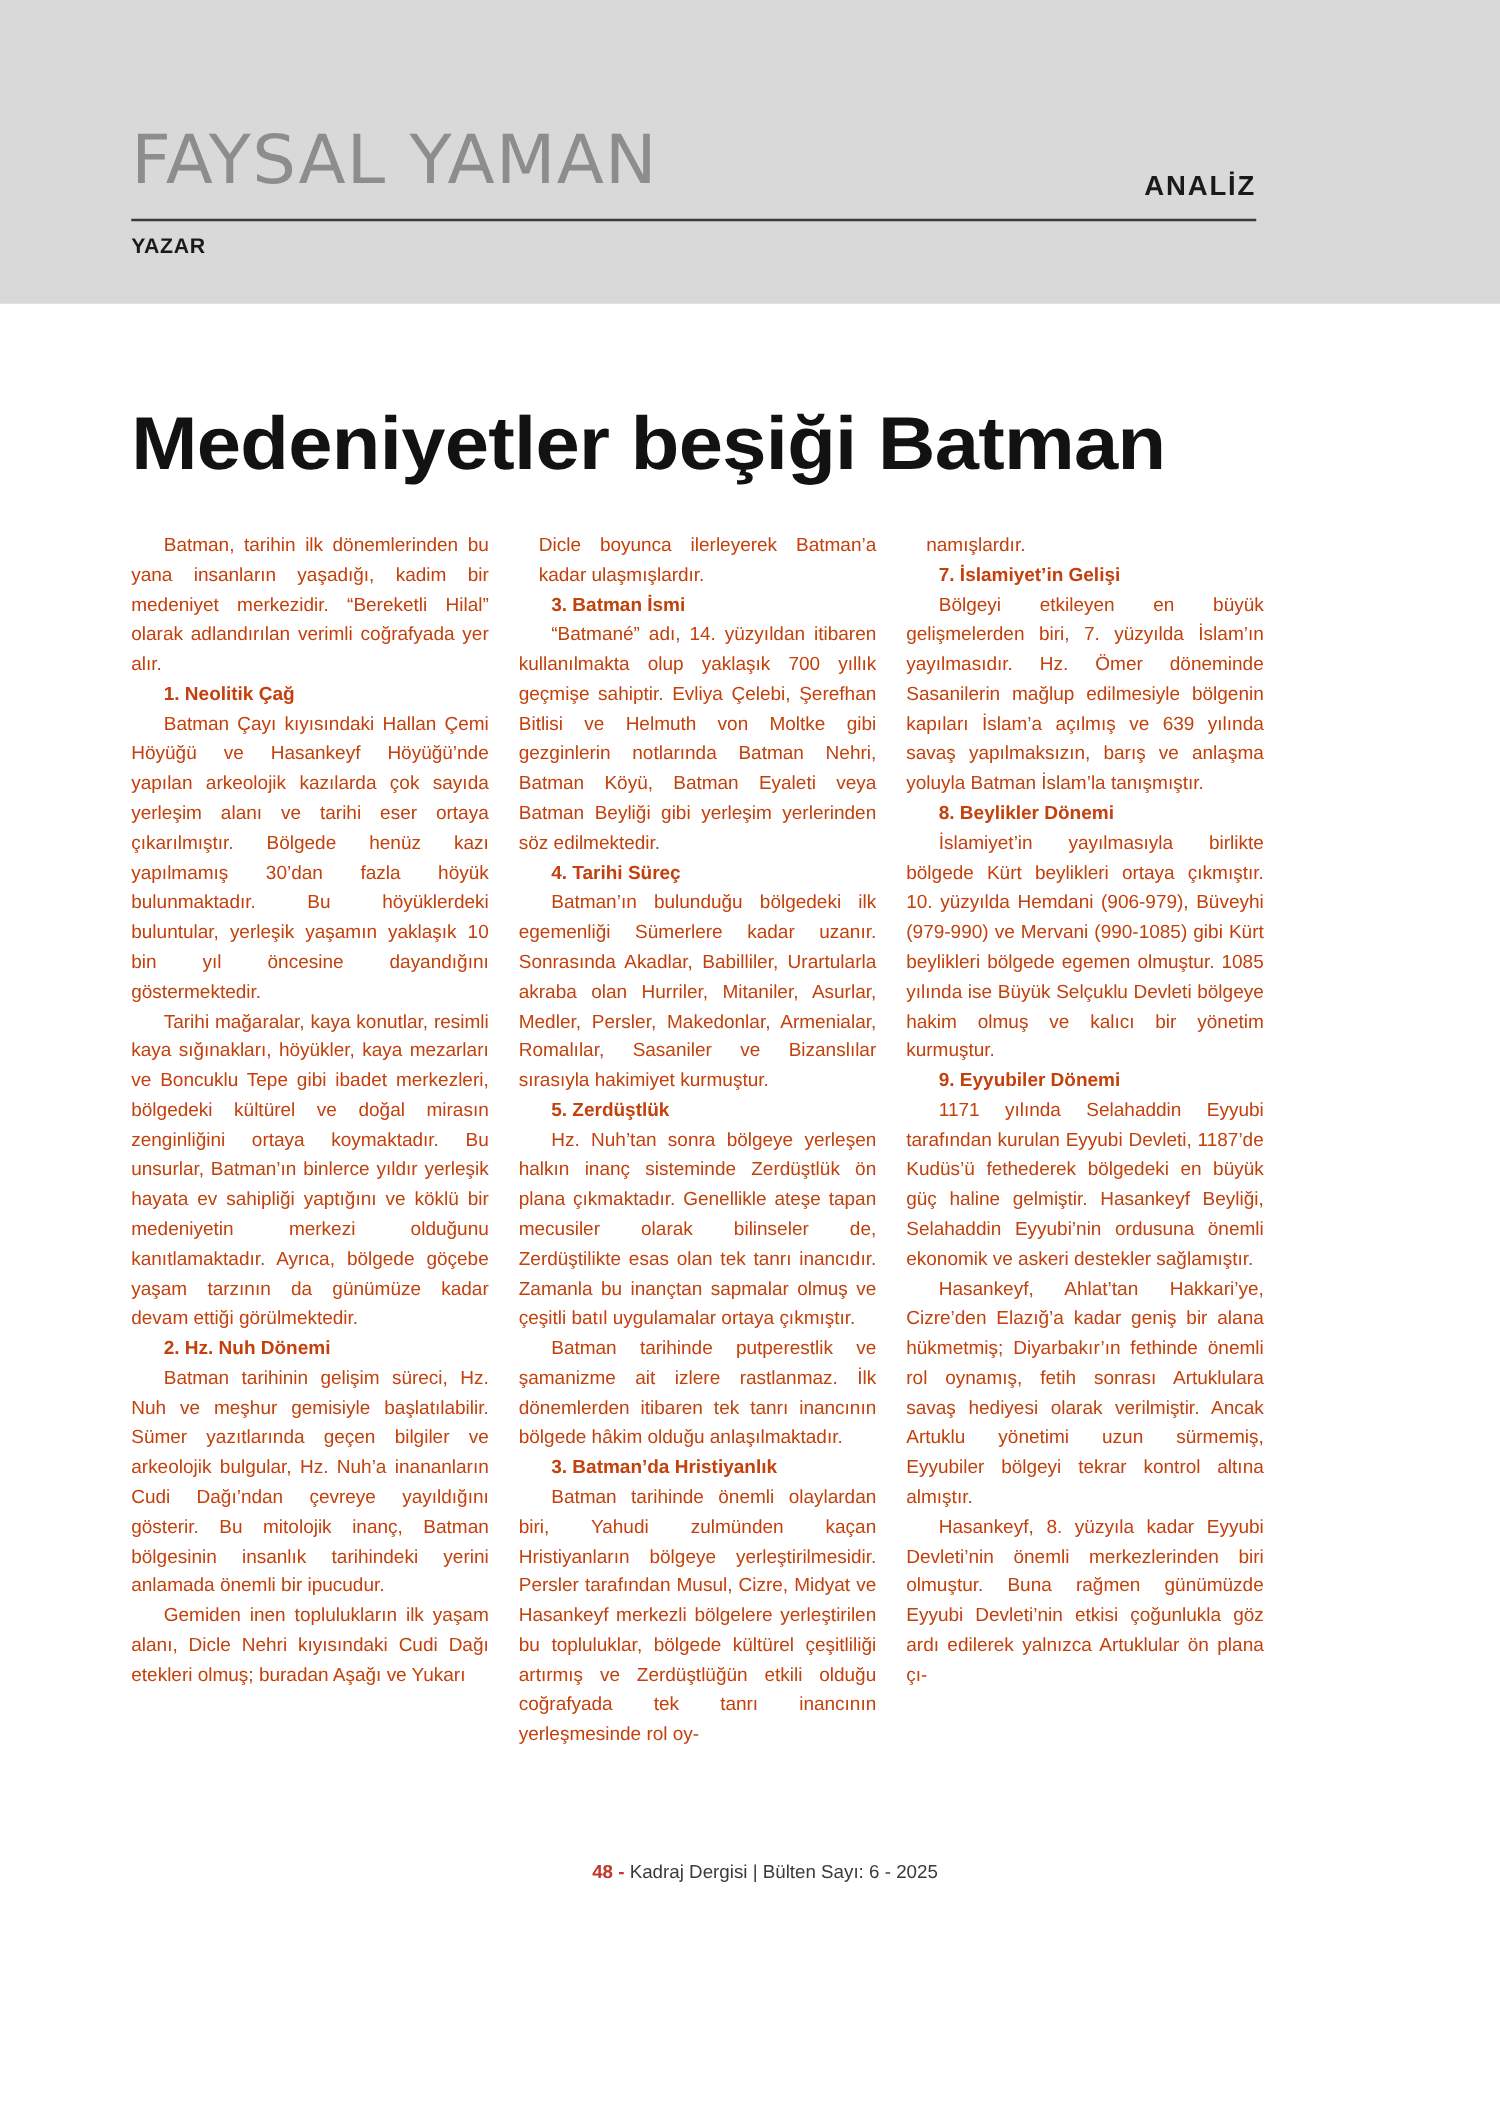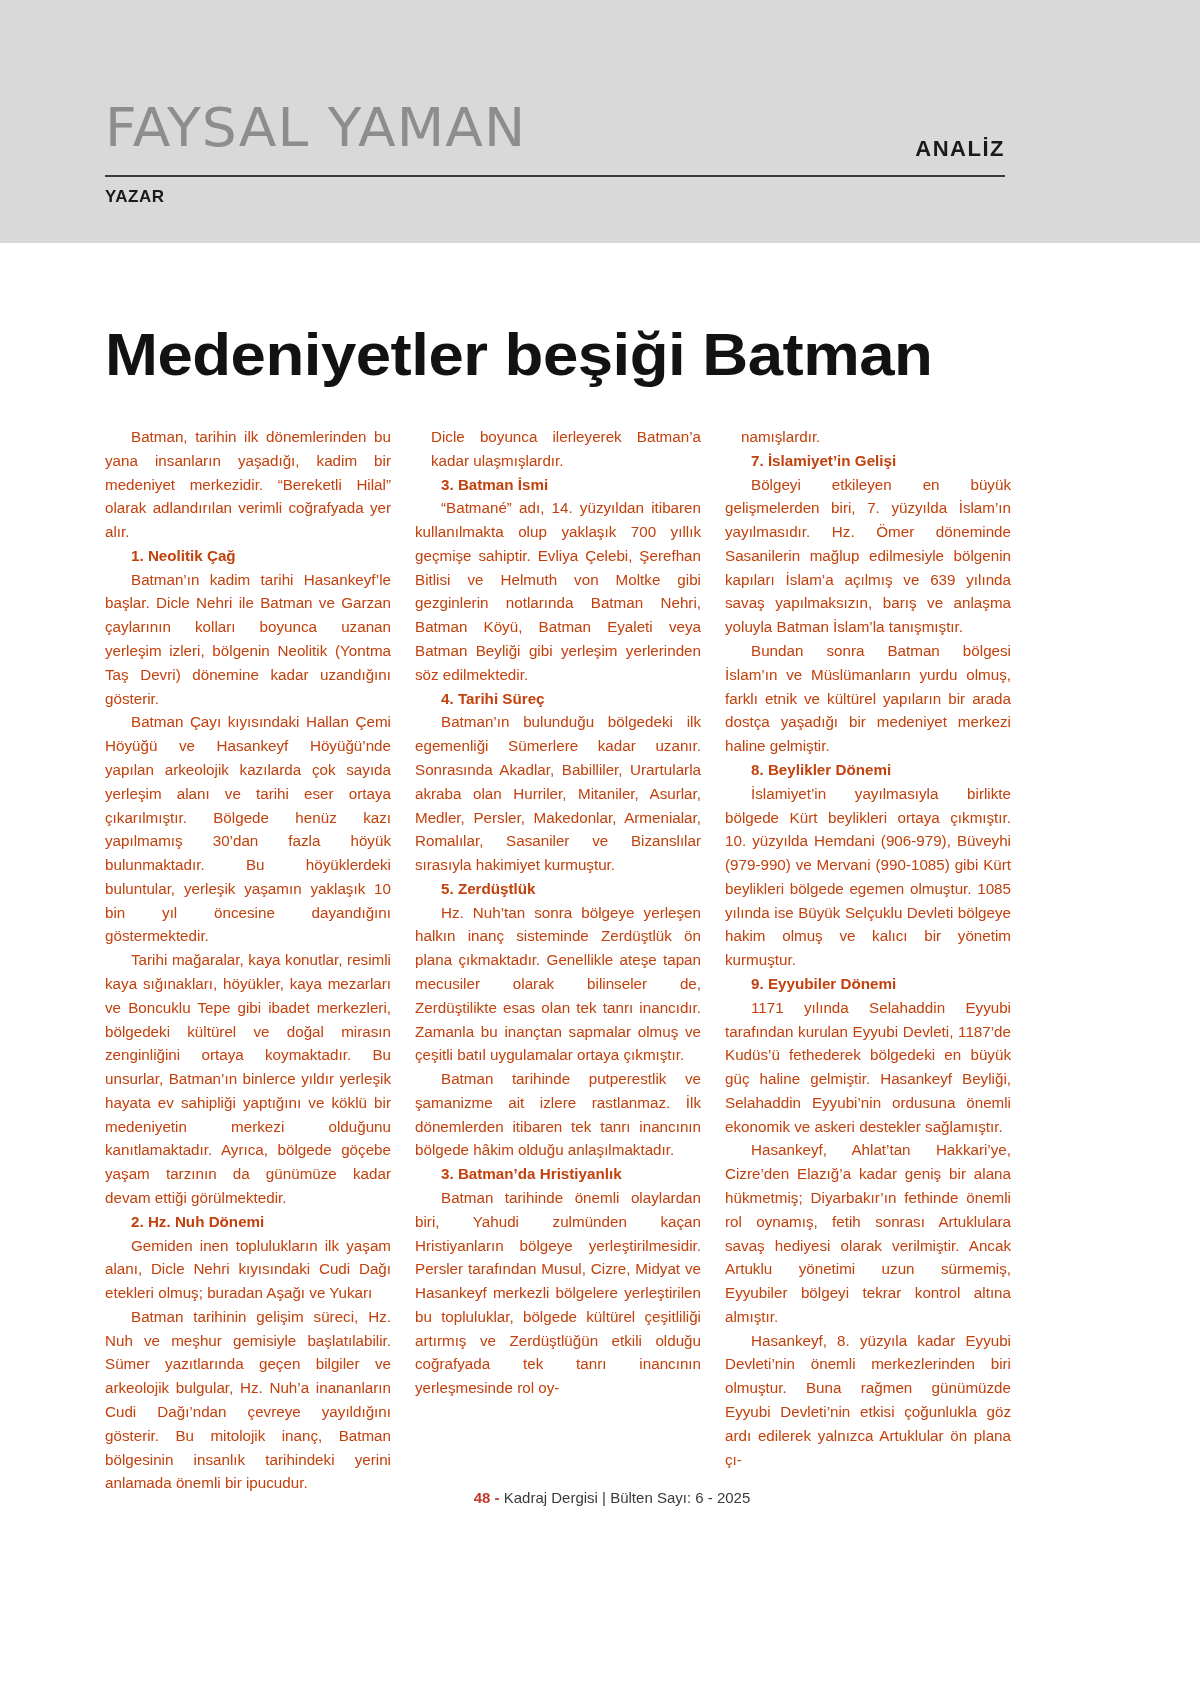--- a/index.html
+++ b/index.html
@@ -149,44 +149,42 @@
     <div class="author-role">YAZAR</div>
   </div>
 </div>
 
 <h1 class="article-title">Medeniyetler beşiği Batman</h1>
 
 <div class="columns">
   <div class="col" id="col0">
       <p class="indent">Batman, tarihin ilk dönemlerinden bu yana insanların yaşadığı, kadim bir medeniyet merkezidir. “Bereketli Hilal” olarak adlandırılan verimli coğrafyada yer alır.</p>
       <p class="sub">1. Neolitik Çağ</p>
-      <p class="indent">Batman’ın kadim tarihi Hasankeyf’le başlar. Dicle Nehri ile Batman ve Garzan çaylarının kolları boyunca uzanan yerleşim izleri, bölgenin Neolitik (Yontma Taş Devri) dönemine kadar uzandığını gösterir.</p>
       <p class="indent">Batman Çayı kıyısındaki Hallan Çemi Höyüğü ve Hasankeyf Höyüğü’nde yapılan arkeolojik kazılarda çok sayıda yerleşim alanı ve tarihi eser ortaya çıkarılmıştır. Bölgede henüz kazı yapılmamış 30’dan fazla höyük bulunmaktadır. Bu höyüklerdeki buluntular, yerleşik yaşamın yaklaşık 10 bin yıl öncesine dayandığını göstermektedir.</p>
       <p class="indent">Tarihi mağaralar, kaya konutlar, resimli kaya sığınakları, höyükler, kaya mezarları ve Boncuklu Tepe gibi ibadet merkezleri, bölgedeki kültürel ve doğal mirasın zenginliğini ortaya koymaktadır. Bu unsurlar, Batman’ın binlerce yıldır yerleşik hayata ev sahipliği yaptığını ve köklü bir medeniyetin merkezi olduğunu kanıtlamaktadır. Ayrıca, bölgede göçebe yaşam tarzının da günümüze kadar devam ettiği görülmektedir.</p>
       <p class="sub">2. Hz. Nuh Dönemi</p>
+      <p class="indent">Batman tarihinin gelişim süreci, Hz. Nuh ve meşhur gemisiyle başlatılabilir. Sümer yazıtlarında geçen bilgiler ve arkeolojik bulgular, Hz. Nuh’a inananların Cudi Dağı’ndan çevreye yayıldığını gösterir. Bu mitolojik inanç, Batman bölgesinin insanlık tarihindeki yerini anlamada önemli bir ipucudur.</p>
       <p class="indent">Gemiden inen toplulukların ilk yaşam alanı, Dicle Nehri kıyısındaki Cudi Dağı etekleri olmuş; buradan Aşağı ve Yukarı</p>
-      <p class="indent">Batman tarihinin gelişim süreci, Hz. Nuh ve meşhur gemisiyle başlatılabilir. Sümer yazıtlarında geçen bilgiler ve arkeolojik bulgular, Hz. Nuh’a inananların Cudi Dağı’ndan çevreye yayıldığını gösterir. Bu mitolojik inanç, Batman bölgesinin insanlık tarihindeki yerini anlamada önemli bir ipucudur.</p>
     </div>
   <div class="col" id="col1">
       <p class="noindent">Dicle boyunca ilerleyerek Batman’a kadar ulaşmışlardır.</p>
       <p class="sub">3. Batman İsmi</p>
       <p class="indent">“Batmané” adı, 14. yüzyıldan itibaren kullanılmakta olup yaklaşık 700 yıllık geçmişe sahiptir. Evliya Çelebi, Şerefhan Bitlisi ve Helmuth von Moltke gibi gezginlerin notlarında Batman Nehri, Batman Köyü, Batman Eyaleti veya Batman Beyliği gibi yerleşim yerlerinden söz edilmektedir.</p>
       <p class="sub">4. Tarihi Süreç</p>
       <p class="indent">Batman’ın bulunduğu bölgedeki ilk egemenliği Sümerlere kadar uzanır. Sonrasında Akadlar, Babilliler, Urartularla akraba olan Hurriler, Mitaniler, Asurlar, Medler, Persler, Makedonlar, Armenialar, Romalılar, Sasaniler ve Bizanslılar sırasıyla hakimiyet kurmuştur.</p>
       <p class="sub">5. Zerdüştlük</p>
       <p class="indent">Hz. Nuh’tan sonra bölgeye yerleşen halkın inanç sisteminde Zerdüştlük ön plana çıkmaktadır. Genellikle ateşe tapan mecusiler olarak bilinseler de, Zerdüştilikte esas olan tek tanrı inancıdır. Zamanla bu inançtan sapmalar olmuş ve çeşitli batıl uygulamalar ortaya çıkmıştır.</p>
       <p class="indent">Batman tarihinde putperestlik ve şamanizme ait izlere rastlanmaz. İlk dönemlerden itibaren tek tanrı inancının bölgede hâkim olduğu anlaşılmaktadır.</p>
       <p class="sub">3. Batman’da Hristiyanlık</p>
       <p class="indent">Batman tarihinde önemli olaylardan biri, Yahudi zulmünden kaçan Hristiyanların bölgeye yerleştirilmesidir. Persler tarafından Musul, Cizre, Midyat ve Hasankeyf merkezli bölgelere yerleştirilen bu topluluklar, bölgede kültürel çeşitliliği artırmış ve Zerdüştlüğün etkili olduğu coğrafyada tek tanrı inancının yerleşmesinde rol oy-</p>
     </div>
   <div class="col" id="col2">
       <p class="noindent">namışlardır.</p>
       <p class="sub">7. İslamiyet’in Gelişi</p>
       <p class="indent">Bölgeyi etkileyen en büyük gelişmelerden biri, 7. yüzyılda İslam’ın yayılmasıdır. Hz. Ömer döneminde Sasanilerin mağlup edilmesiyle bölgenin kapıları İslam’a açılmış ve 639 yılında savaş yapılmaksızın, barış ve anlaşma yoluyla Batman İslam’la tanışmıştır.</p>
-      <p class="indent">Bundan sonra Batman bölgesi İslam’ın ve Müslümanların yurdu olmuş, farklı etnik ve kültürel yapıların bir arada dostça yaşadığı bir medeniyet merkezi haline gelmiştir.</p>
       <p class="sub">8. Beylikler Dönemi</p>
       <p class="indent">İslamiyet’in yayılmasıyla birlikte bölgede Kürt beylikleri ortaya çıkmıştır. 10. yüzyılda Hemdani (906-979), Büveyhi (979-990) ve Mervani (990-1085) gibi Kürt beylikleri bölgede egemen olmuştur. 1085 yılında ise Büyük Selçuklu Devleti bölgeye hakim olmuş ve kalıcı bir yönetim kurmuştur.</p>
       <p class="sub">9. Eyyubiler Dönemi</p>
       <p class="indent">1171 yılında Selahaddin Eyyubi tarafından kurulan Eyyubi Devleti, 1187’de Kudüs’ü fethederek bölgedeki en büyük güç haline gelmiştir. Hasankeyf Beyliği, Selahaddin Eyyubi’nin ordusuna önemli ekonomik ve askeri destekler sağlamıştır.</p>
       <p class="indent">Hasankeyf, Ahlat’tan Hakkari’ye, Cizre’den Elazığ’a kadar geniş bir alana hükmetmiş; Diyarbakır’ın fethinde önemli rol oynamış, fetih sonrası Artuklulara savaş hediyesi olarak verilmiştir. Ancak Artuklu yönetimi uzun sürmemiş, Eyyubiler bölgeyi tekrar kontrol altına almıştır.</p>
       <p class="indent">Hasankeyf, 8. yüzyıla kadar Eyyubi Devleti’nin önemli merkezlerinden biri olmuştur. Buna rağmen günümüzde Eyyubi Devleti’nin etkisi çoğunlukla göz ardı edilerek yalnızca Artuklular ön plana çı-</p>
     </div>
 </div>
 
 <div class="footer">

